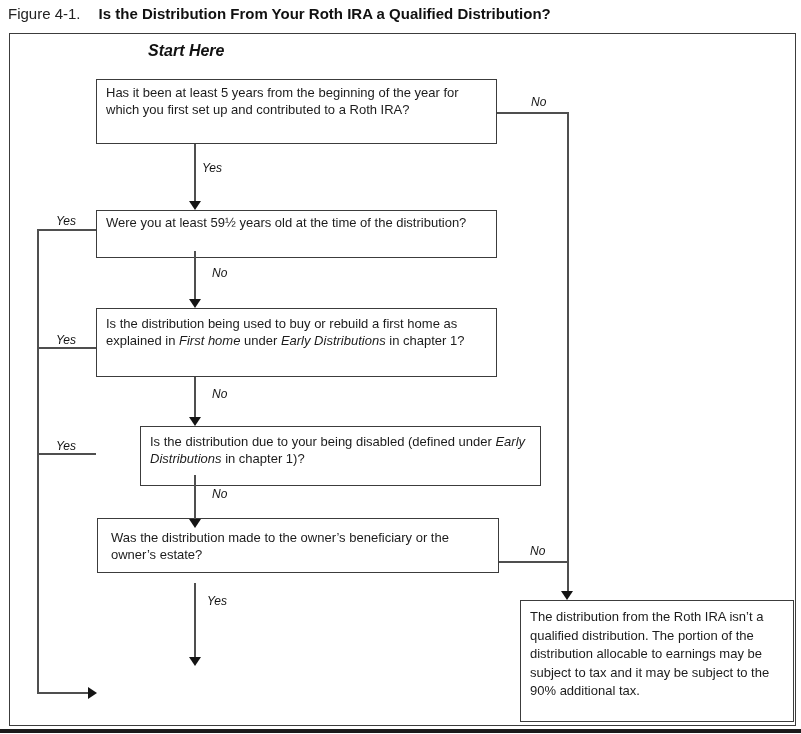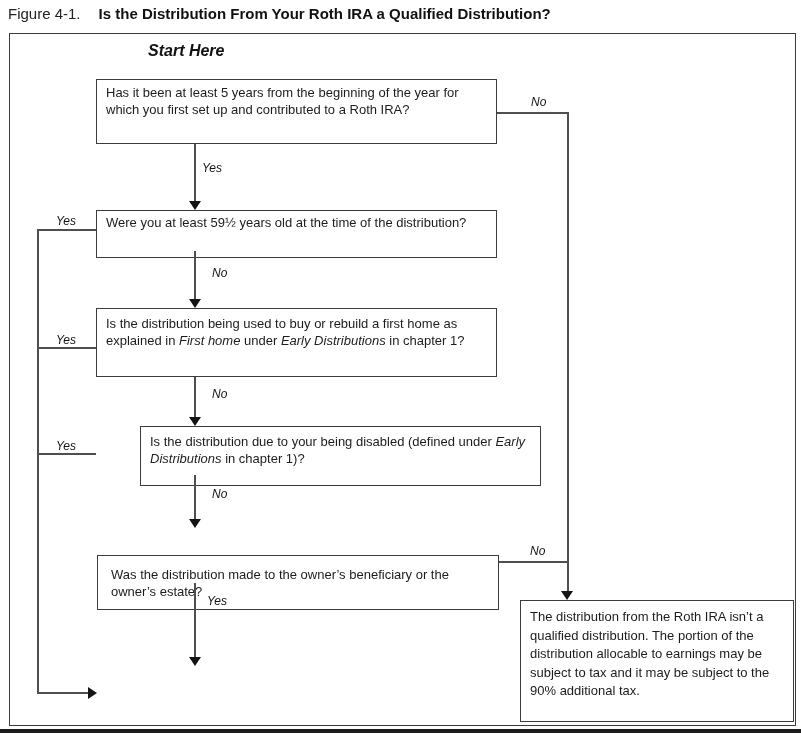--- a/index.html
+++ b/index.html
@@ -19,21 +19,21 @@
   }
   .qbox,.rbox{
     position:absolute;background:#fff;border:1.5px solid #3c3c3c;box-sizing:border-box;
     font-size:13px;line-height:17px;color:#1c1c1c;
   }
   .qbox em,.rbox em{font-style:italic;}
   #q1{left:96px;top:79px;width:401px;height:65px;padding:4px 6px 0 9px;}
   #q2{left:96px;top:210px;width:401px;height:48px;padding:3px 6px 0 9px;}
   #q3{left:96px;top:308px;width:401px;height:69px;padding:6px 22px 0 9px;}
   #q4{left:96px;top:426px;width:401px;height:60px;padding:6px 6px 0 9px;margin-left:44px;}
-  #q5{left:97px;top:555px;width:402px;height:55px;padding:0 6px 0 13px;display:flex;align-items:center;}
+  #q5{left:97px;top:518px;width:402px;height:55px;padding:0 6px 0 13px;display:flex;align-items:center;}
   #res-qualified{left:97px;top:666px;width:389px;height:55px;padding:6px 6px 0 9px;}
   #res-not-qualified{left:520px;top:600px;width:274px;height:122px;padding:7px 4px 0 9px;line-height:18.5px;}
   .hline{position:absolute;height:1.5px;background:#4f4f4f;}
   .vline{position:absolute;width:1.5px;background:#4f4f4f;}
   .arr-d{
     position:absolute;width:0;height:0;
     border-left:6px solid transparent;border-right:6px solid transparent;border-top:9px solid #141414;
   }
   .arr-r{
     position:absolute;width:0;height:0;

